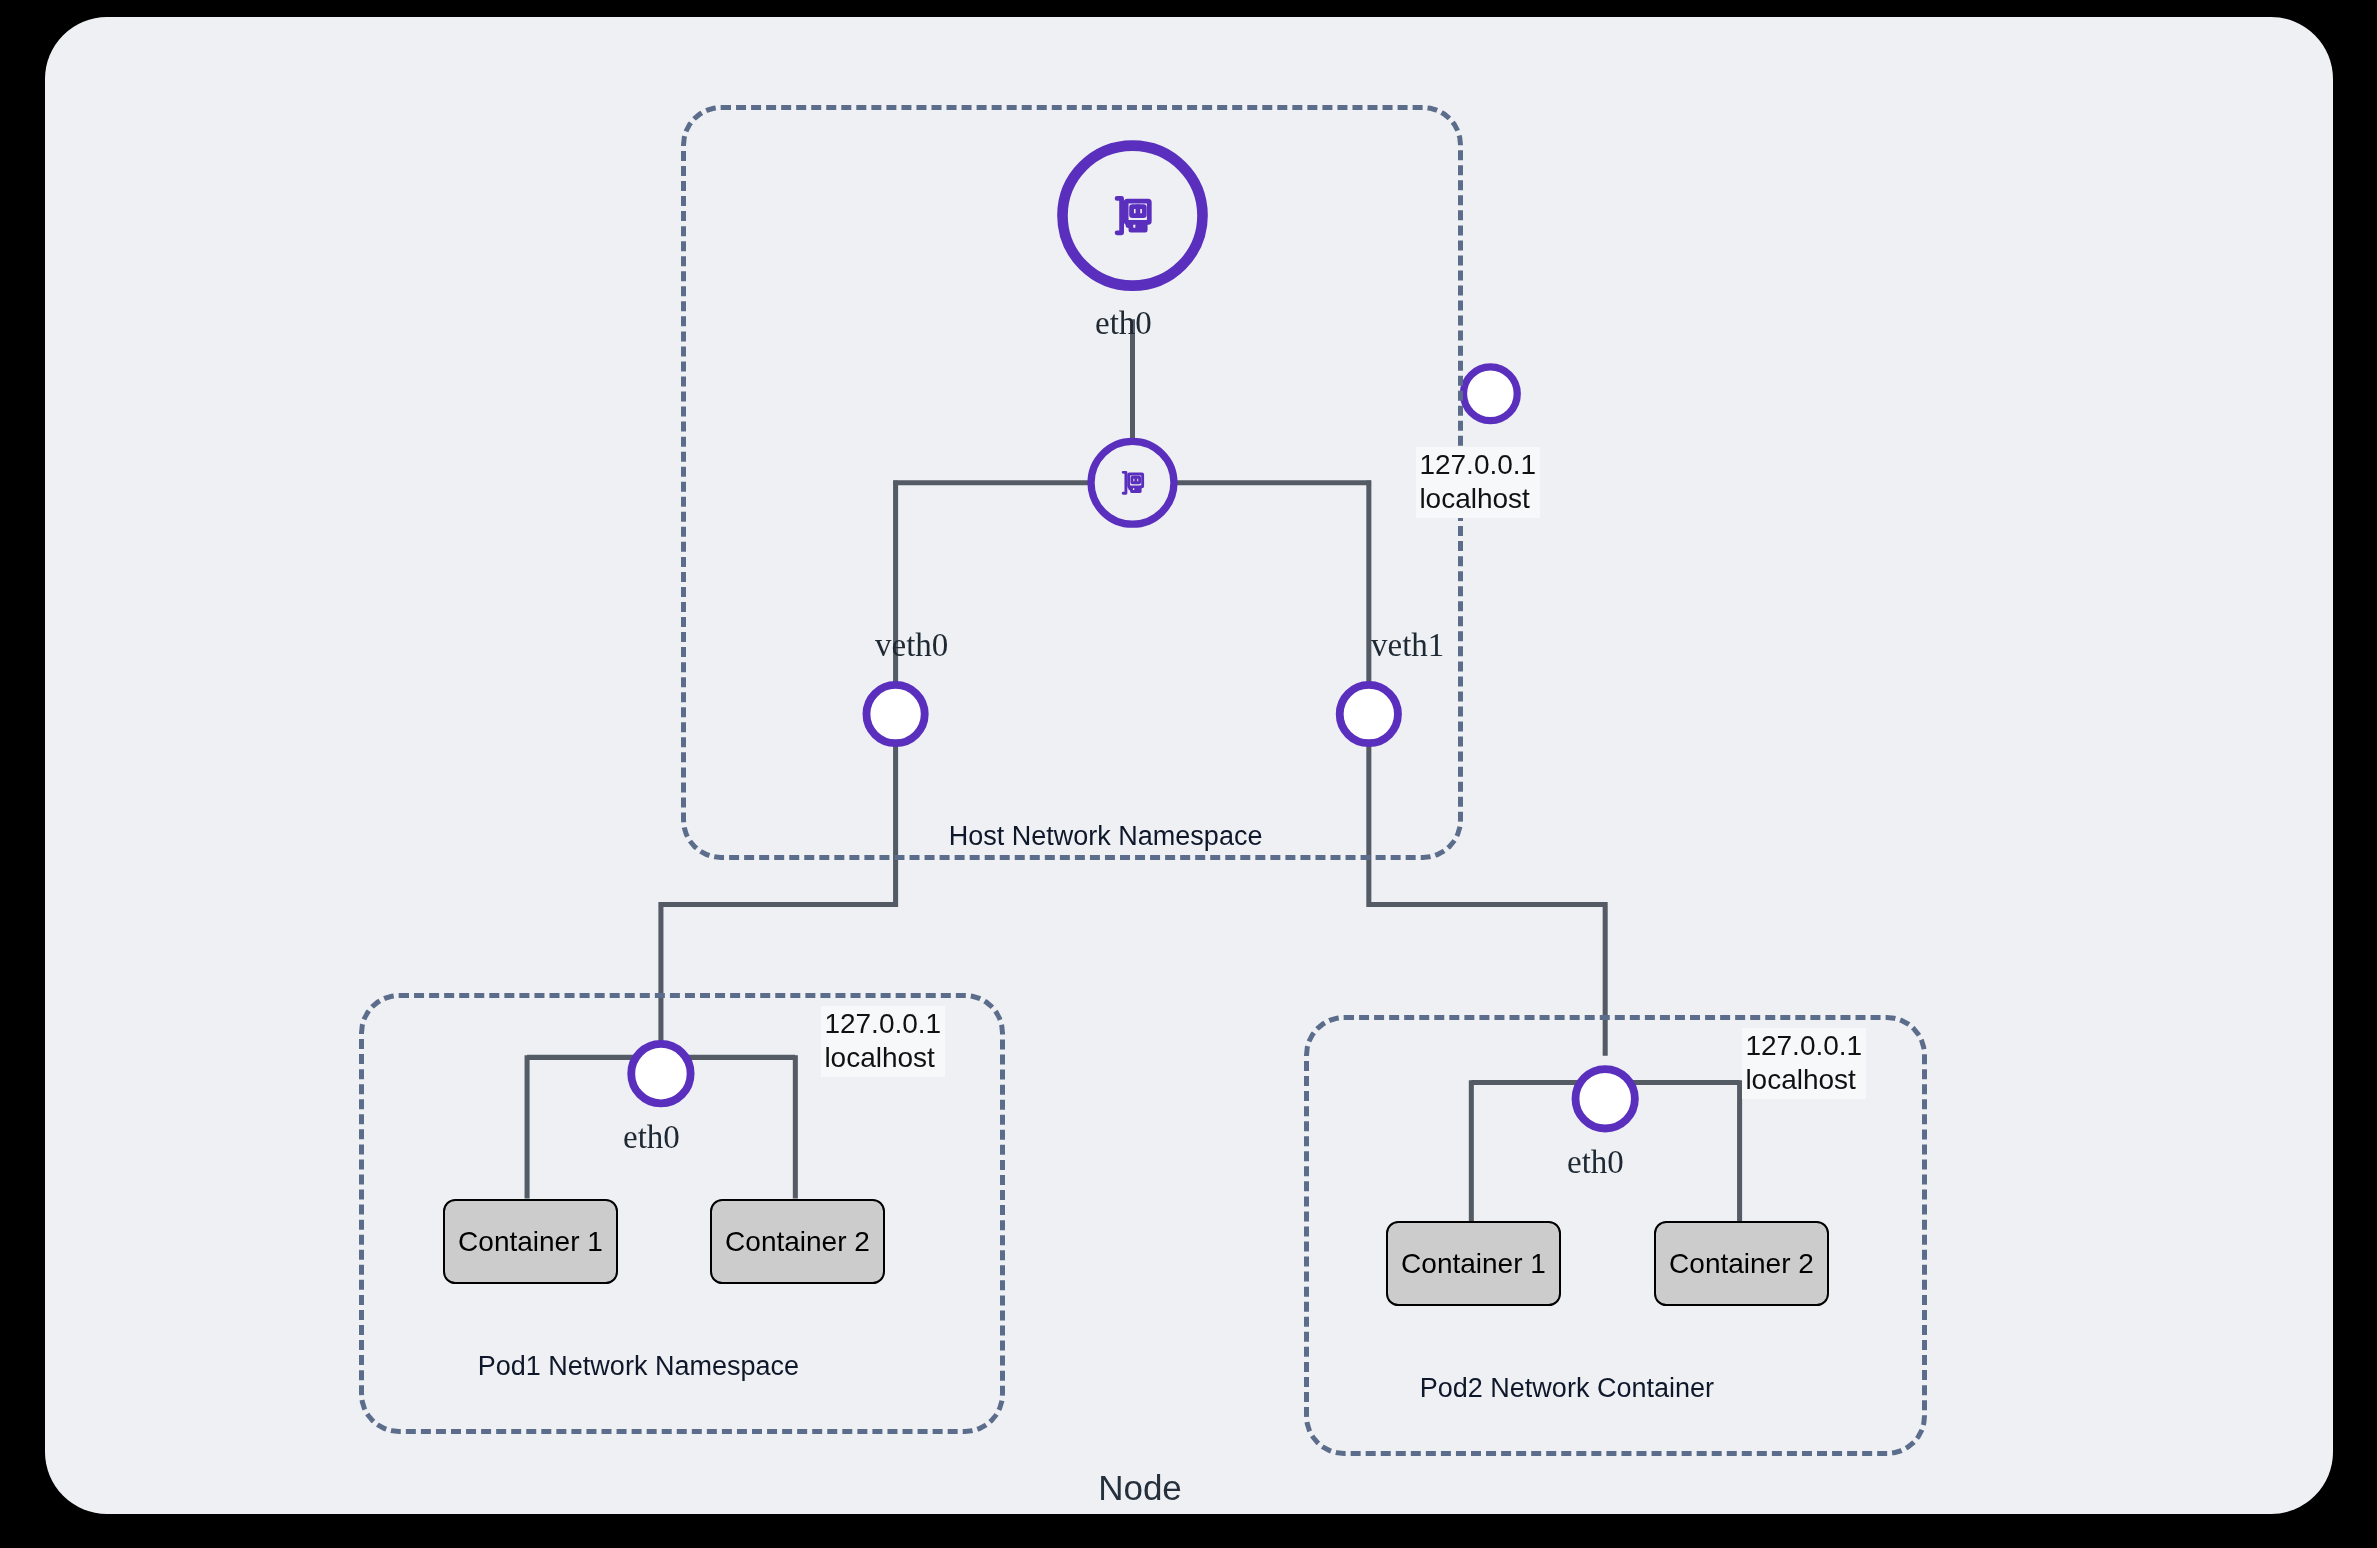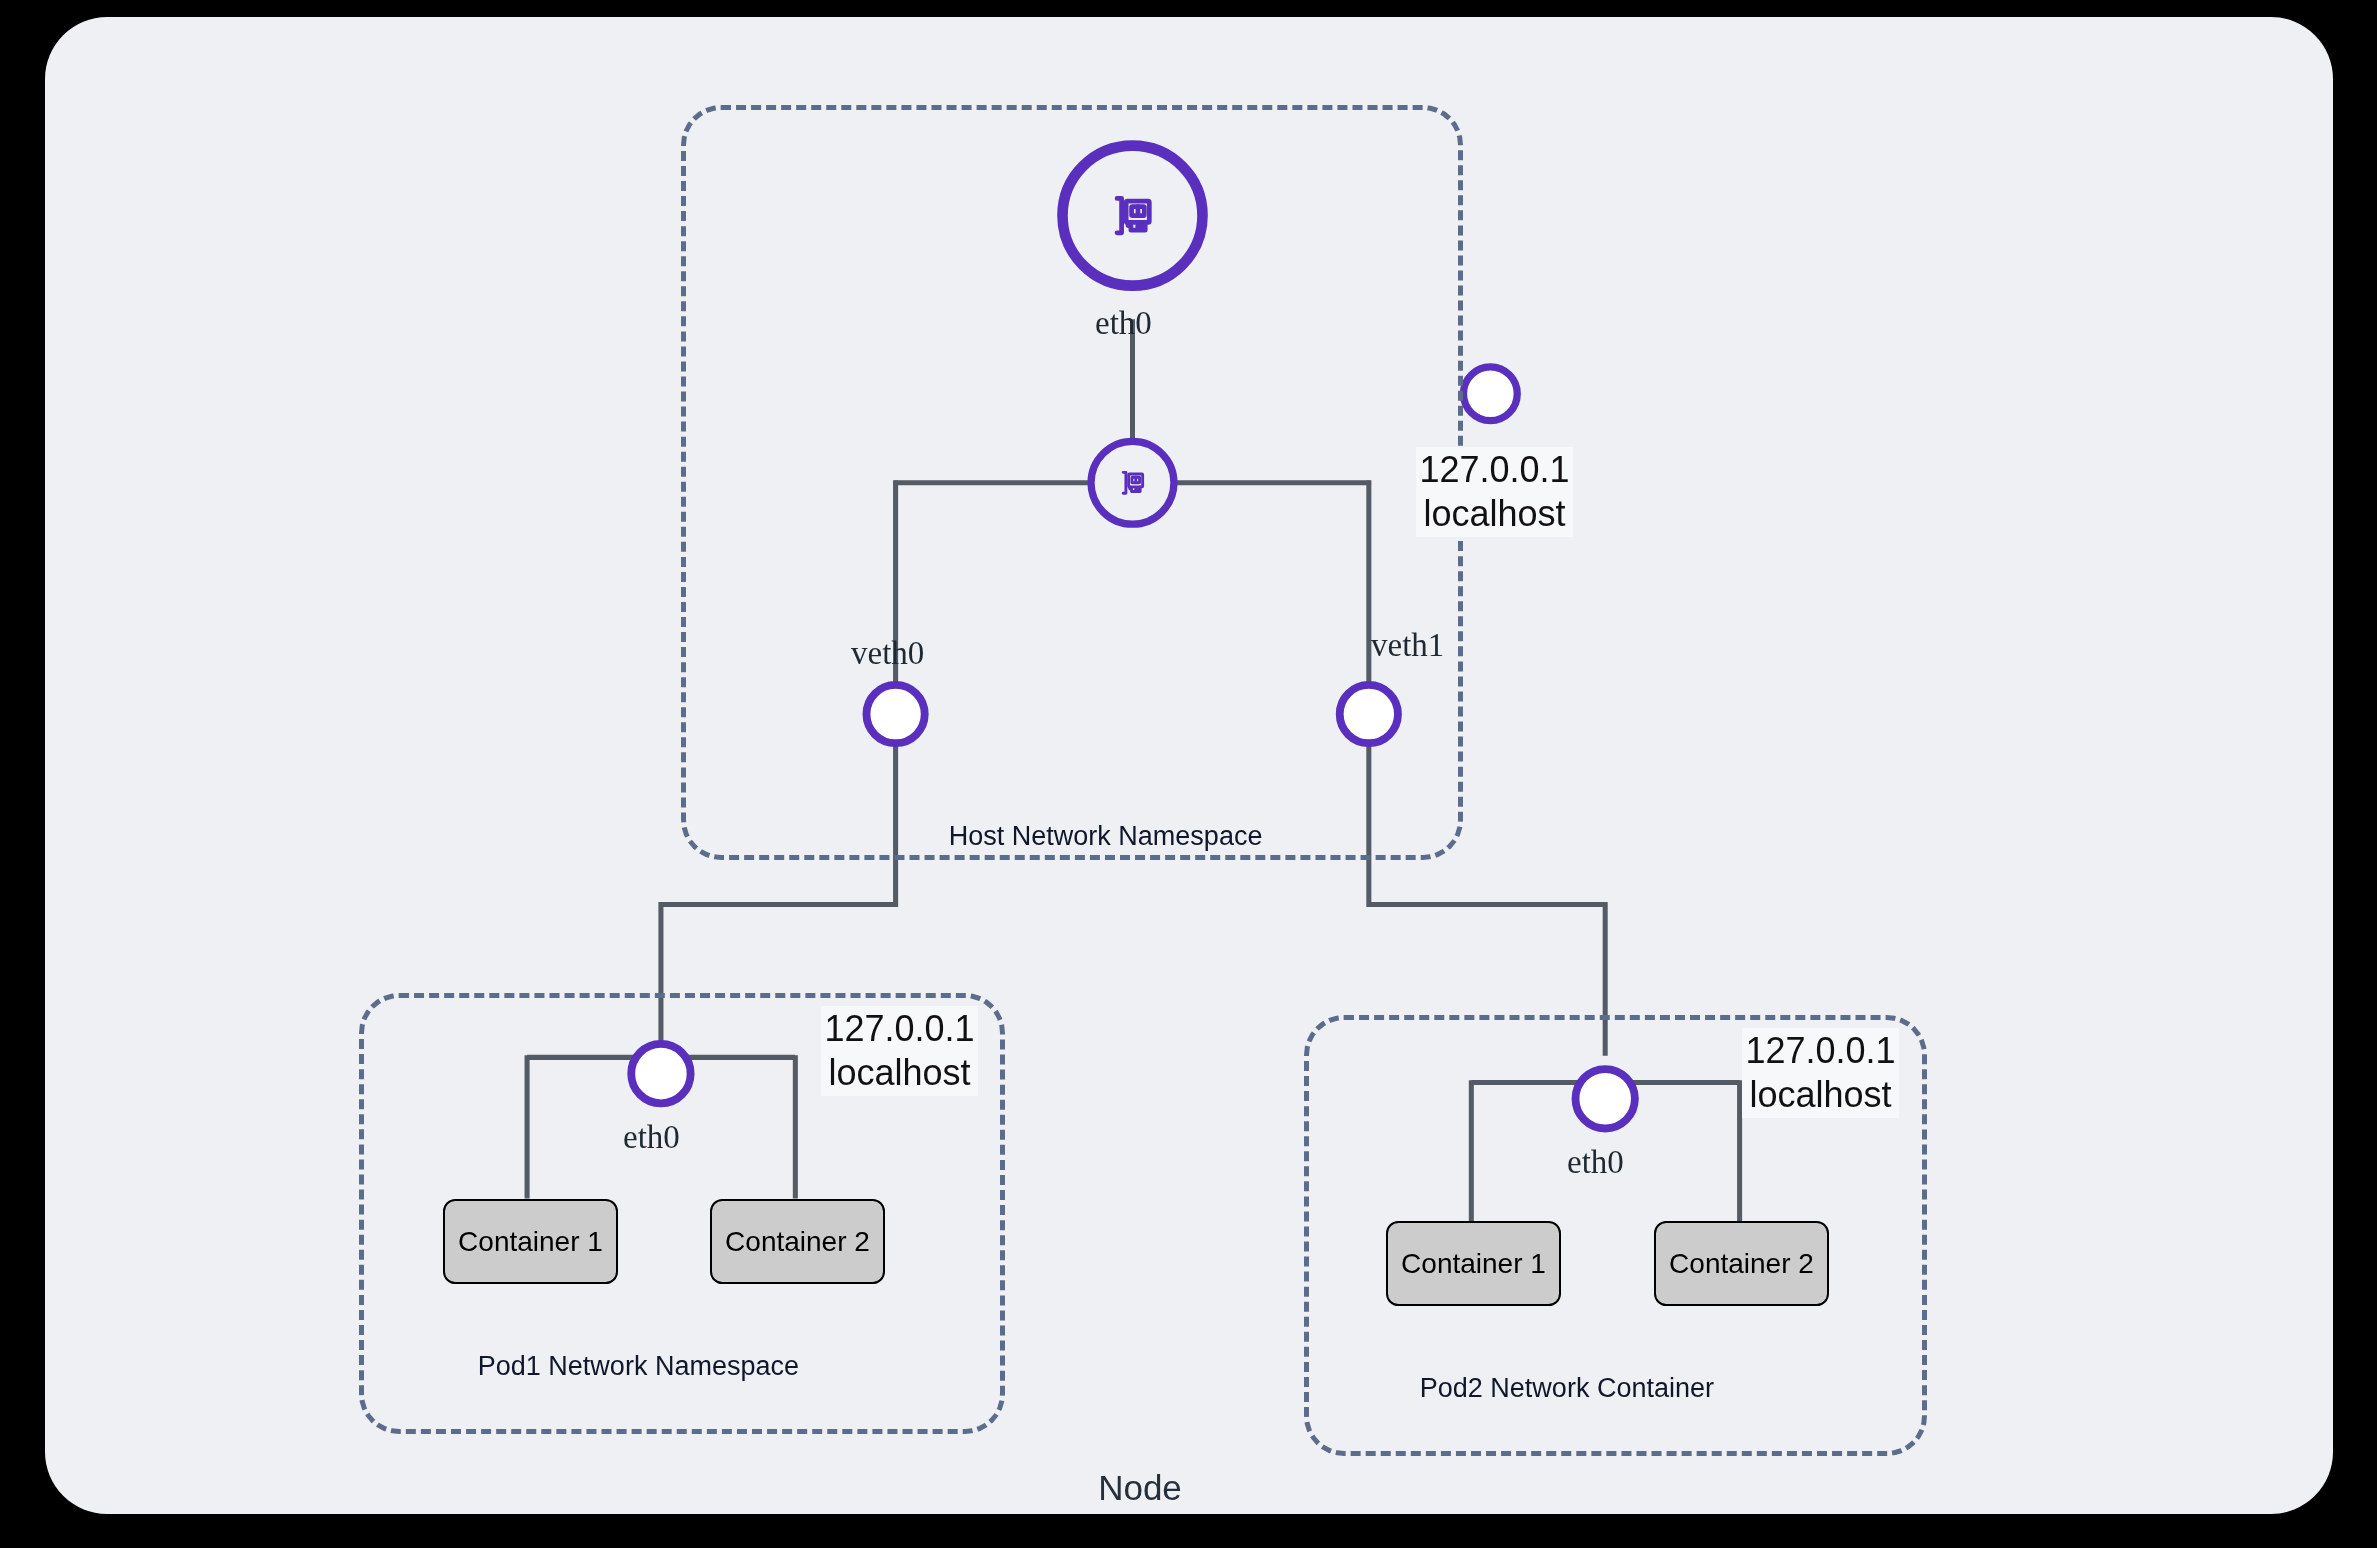--- a/index.html
+++ b/index.html
@@ -10,21 +10,21 @@
     background:#eef0f4;border-radius:62px;
   }
   svg#wires{position:absolute;left:0;top:0;width:2377px;height:1548px;}
   .ns-box{position:absolute;border:5px dashed #5c6c8b;border-radius:40px;background:transparent;}
   .ns-label{
     position:absolute;color:#0f172a;font-size:27px;white-space:nowrap;
     background:#eef0f4;padding:0 7.8px;line-height:1;
   }
   .node-label{position:absolute;color:#1f2933;font-size:33px;white-space:nowrap;line-height:1.1;font-family:Liberation Serif, serif;}
   .ip-label{
-    position:absolute;color:#111;font-size:36px;line-height:1.22;text-align:center;
+    position:absolute;color:#111;font-size:28px;line-height:1.22;text-align:left;
     background:#f7f8fa;white-space:pre-line;padding:1.1px 3.4px;
   }
   .ctr{
     position:absolute;background:#cccccc;border:2.2px solid #000;border-radius:12.3px;
     display:flex;align-items:center;justify-content:center;
     color:#000;font-size:28px;white-space:nowrap;
   }
   .bigtitle{position:absolute;color:#26303c;font-size:35px;white-space:nowrap;}
 </style>
 </head>
@@ -92,21 +92,21 @@
   </svg>
 
   <div class="ns-box" style="left:681px;top:105px;width:772px;height:745px;"></div>
   <div class="ns-label" style="left:941px;top:823px;">Host Network Namespace</div>
 
   <div class="node-label" style="left:1095px;top:305px;">eth0</div>
 
   <div class="ip-label" style="left:1416px;top:447px;">127.0.0.1
 localhost</div>
 
-  <div class="node-label" style="left:851px;top:627px;margin-top:8px;">veth0</div>
+  <div class="node-label" style="left:875px;top:627px;">veth0</div>
   <div class="node-label" style="left:1371px;top:627px;">veth1</div>
 
   <div class="ns-box" style="left:359px;top:993px;width:636px;height:431px;"></div>
   <div class="ns-label" style="left:470px;top:1353px;">Pod1 Network Namespace</div>
 
   <div class="node-label" style="left:623px;top:1119px;">eth0</div>
   <div class="ip-label" style="left:821px;top:1006px;">127.0.0.1
 localhost</div>
 
   <div class="ctr" style="left:443px;top:1199px;width:171px;height:81px;">

